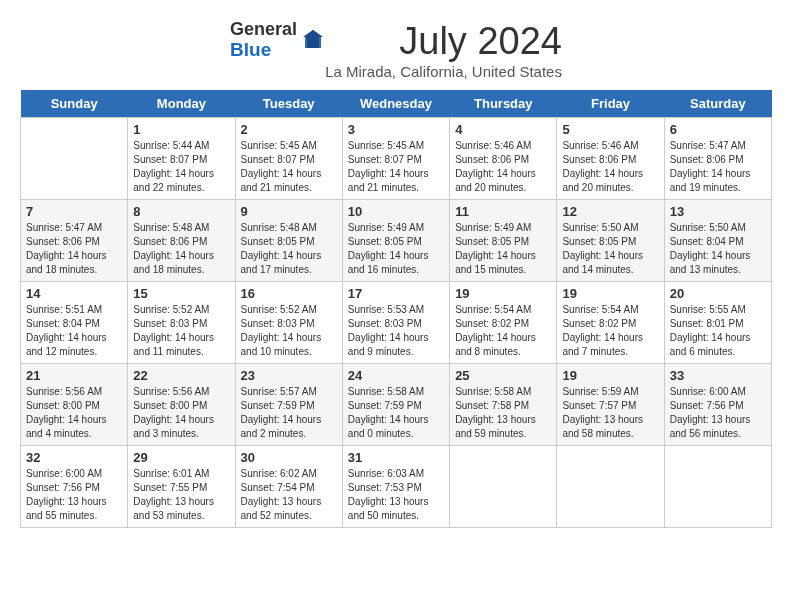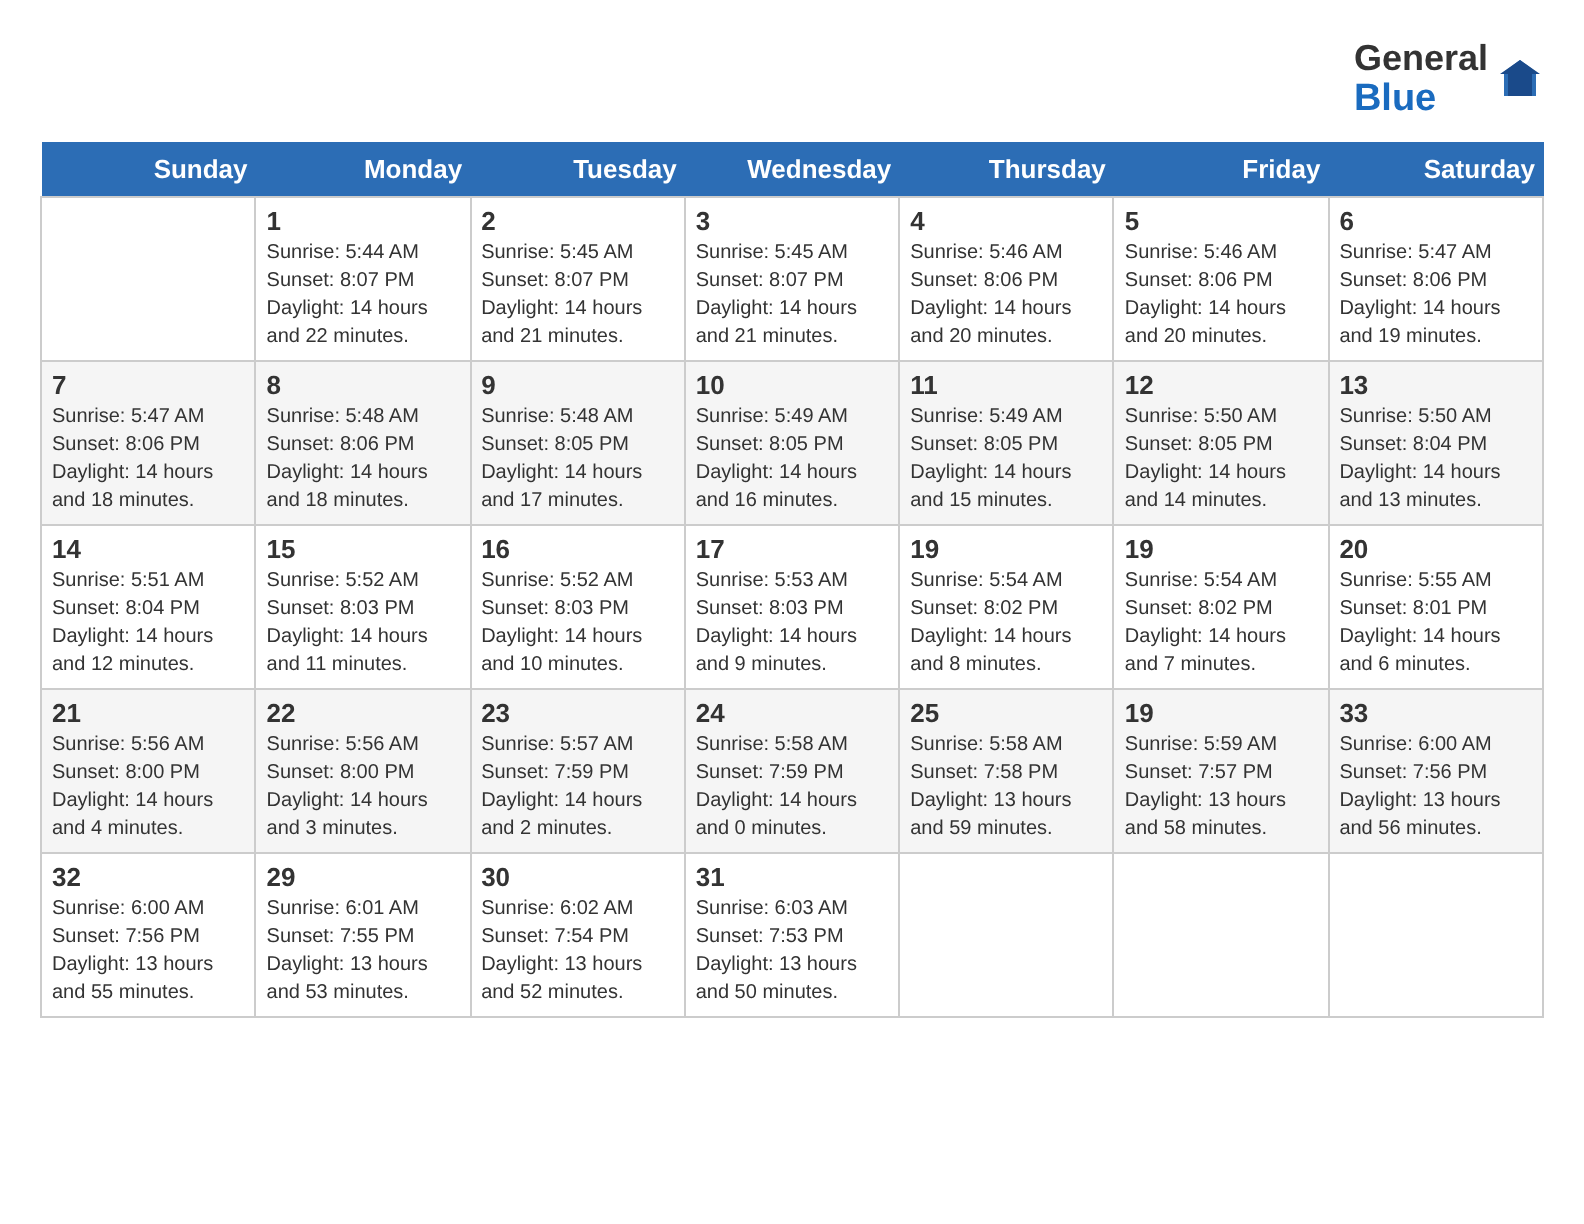--- a/index.html
+++ b/index.html
@@ -5,21 +5,21 @@
     * { box-sizing: border-box; margin: 0; padding: 0; }
     body {
       font-family: Arial, sans-serif;
       background: #fff;
       width: 792px;
       min-height: 612px;
       padding: 20px;
     }
     .header {
       display: flex;
-      justify-content: flex-end;
+      justify-content: center;
       align-items: flex-start;
       margin-bottom: 10px;
     }
     .logo {
       display: flex;
       align-items: center;
     }
     .logo-text {
       display: flex;
       flex-direction: column;
@@ -54,21 +54,21 @@
     }
     table {
       width: 100%;
       border-collapse: collapse;
       font-size: 11px;
     }
     thead tr th {
       background-color: #2c6db5;
       color: #fff;
       padding: 6px 4px;
-      text-align: right;
+      text-align: center;
       font-size: 13px;
       font-weight: bold;
     }
     tbody tr td {
       border: 1px solid #ccc;
       vertical-align: top;
       padding: 4px 5px;
       width: 14.28%;
       min-height: 80px;
       color: #333;
@@ -100,20 +100,24 @@
   <div class="logo">
     <div class="logo-text">
       <span class="logo-general">General</span>
       <span class="logo-blue">Blue</span>
     </div>
     <svg class="logo-icon" viewBox="0 0 24 24" fill="#2c6db5">
       <path d="M12 2 L20 8 L20 20 L4 20 L4 8 Z" fill="#2c6db5"></path>
       <path d="M12 2 L22 9 L18 9 L18 20 L6 20 L6 9 L2 9 Z" fill="#1a4a8a"></path>
     </svg>
   </div>
+  <div class="title-block">
+    <div class="calendar-title">July 2024</div>
+    <div class="calendar-subtitle">La Mirada, California, United States</div>
+  </div>
 </div>
 
 <table>
   <thead>
     <tr>
     <th>Sunday</th>
         <th>Monday</th>
         <th>Tuesday</th>
         <th>Wednesday</th>
         <th>Thursday</th>

